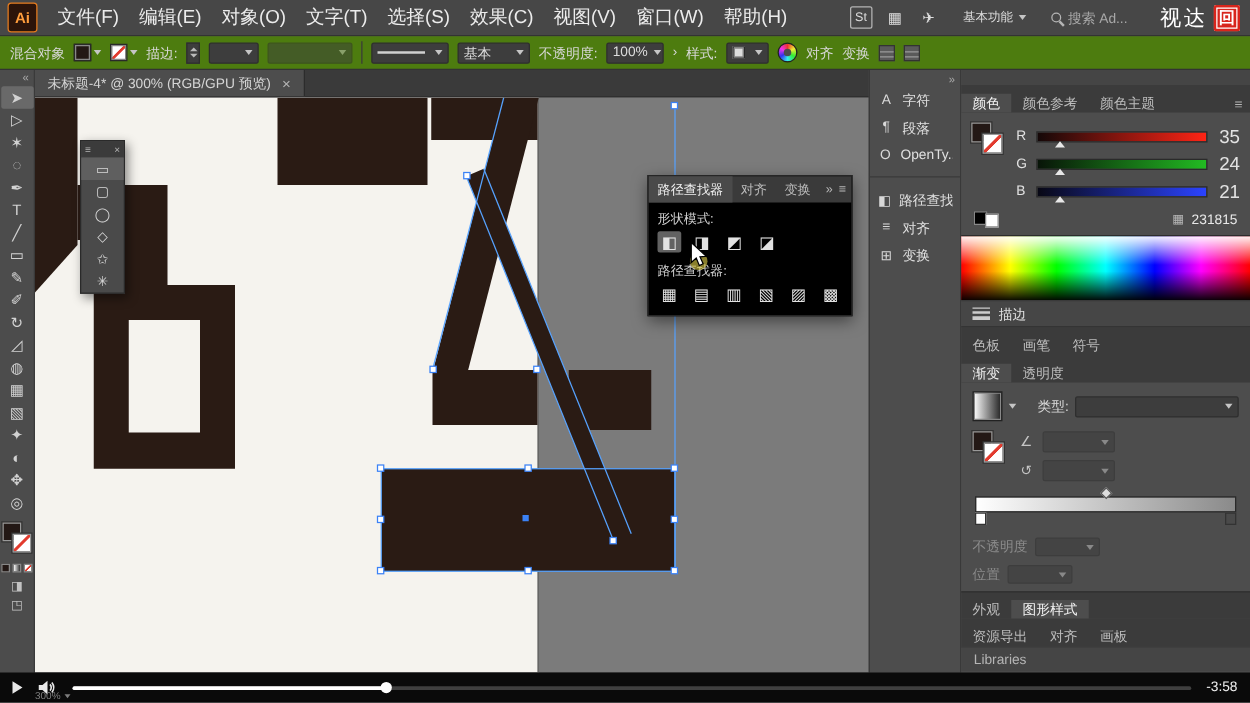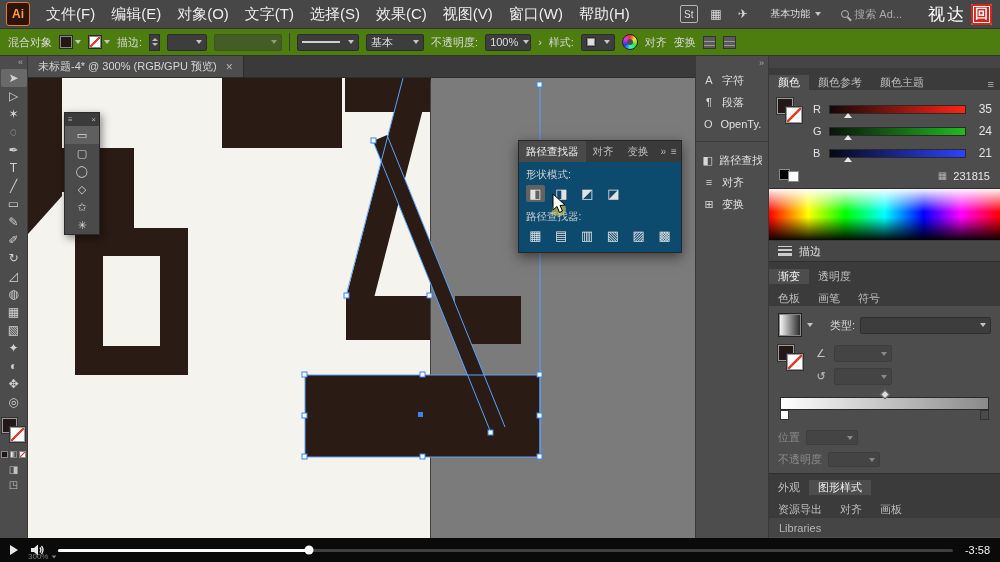--- a/index.html
+++ b/index.html
@@ -65,21 +65,21 @@
 #artboard{position:absolute;left:0;top:0;width:403px;height:460px;background:#f5f3ee}
 #artboard-edge{position:absolute;left:402px;top:0;width:1px;height:460px;background:#414141}
 #artwork{position:absolute;left:0;top:0}
 #artwork .ink{fill:#2a1b14}
 
 #shapes-panel{position:absolute;left:36px;top:34px;width:36px;background:#4a4a4a;border:1px solid #2a2a2a;box-shadow:2px 3px 8px rgba(0,0,0,.45)}
 #shapes-head{height:13px;background:#3b3b3b;display:flex;align-items:center;justify-content:space-between;padding:0 3px;color:#b5b5b5;font-size:8px}
 .shape-tool{width:100%;height:18px;display:flex;align-items:center;justify-content:center;color:#d8d8d8;font-size:11px}
 .shape-tool.active{background:#5f5f5f}
 
-#pf-panel{position:absolute;left:490px;top:62px;width:164px;background:#0c4a6e;border:1px solid #262626;box-shadow:0 4px 12px rgba(0,0,0,.5)}
+#pf-panel{position:absolute;left:490px;top:62px;width:164px;background:#000000;border:1px solid #262626;box-shadow:0 4px 12px rgba(0,0,0,.5)}
 #pf-tabs{height:21px;background:#3a3a3a;display:flex;align-items:stretch}
 #pf-tablist{display:flex;flex:1}
 .pf-tab{padding:0 7px;display:flex;align-items:center;font-size:10.5px;color:#bdbdbd;white-space:nowrap}
 .pf-tab.active{background:#4a4a4a;color:#f0f0f0}
 #pf-tabicons{display:flex;gap:5px;align-items:center;padding:0 5px;color:#b5b5b5;font-size:10px}
 #pf-body{padding:4px 7px 8px}
 .pf-label{font-size:10.5px;color:#cfcfcf;margin:2px 0 3px}
 .pf-row{display:flex;gap:7px;align-items:center}
 .pf-btn{width:19px;height:17px;display:flex;align-items:center;justify-content:center;color:#e2e2e2;font-size:13px;border-radius:2px}
 .pf-btn.active{background:#626262}
@@ -106,21 +106,21 @@
 .proxy-fill{position:absolute;left:0;top:0;width:16px;height:16px;background:#231815;border:1px solid #999;box-shadow:0 0 0 1px #333}
 .proxy-stroke{position:absolute;left:9px;top:9px;width:16px;height:16px;background:linear-gradient(135deg,#fff 42%,#e23b2e 45%,#e23b2e 55%,#fff 58%);border:1px solid #999;box-shadow:0 0 0 1px #333}
 #channels{flex:1}
 .ch-row{display:flex;align-items:center;gap:6px;height:22px}
 .ch-label{width:10px;font-size:11px;color:#e2e2e2}
 .ch-track{flex:1;height:9px;border:1px solid #2a2a2a;position:relative}
 .ch-r .ch-track{background:linear-gradient(90deg,#140808,#ff2415)}
 .ch-g .ch-track{background:linear-gradient(90deg,#081408,#22bb22)}
 .ch-b .ch-track{background:linear-gradient(90deg,#080814,#2b43ff)}
 .ch-handle{position:absolute;left:13%;top:100%;width:0;height:0;border-left:4px solid transparent;border-right:4px solid transparent;border-bottom:5px solid #e8e8e8;transform:translateX(-50%)}
-.ch-val{width:20px;text-align:right;font-size:12px;color:#e2e2e2}
+.ch-val{width:20px;text-align:right;font-size:15px;color:#e2e2e2}
 #hex-row{display:flex;align-items:center;padding:0 10px 5px;gap:6px;height:20px}
 #bw-swatches{position:relative;width:24px;height:13px}
 .bw{position:absolute;width:11px;height:11px;border:1px solid #888}
 .bw.b{left:0;top:0;background:#000}
 .bw.w{left:9px;top:2px;background:#fff}
 #hex-icon{margin-left:auto;color:#b5b5b5;font-size:10px}
 #hex-val{font-size:11px;color:#e8e8e8}
 #spectrum{height:52px;border-top:1px solid #2c2c2c;background:
  linear-gradient(to bottom,rgba(255,255,255,.95),rgba(255,255,255,0) 45%,rgba(0,0,0,0) 55%,rgba(0,0,0,.95)),
  linear-gradient(to right,#f00 0%,#ff0 17%,#0f0 33%,#0ff 50%,#00f 67%,#f0f 83%,#f00 100%)}
@@ -576,40 +576,40 @@
           <i></i>
           <i></i>
           <i></i>
         </i>
       <span>描边</span>
     </div>
 
     <div class="ptabs">
       <div class="ptab-list">
 
+      <span class="ptab">
+            <span>色板</span>
+          </span>
+          <span class="ptab">
+            <span>画笔</span>
+          </span>
+          <span class="ptab">
+            <span>符号</span>
+          </span>
+        </div>
+    </div>
+
+    <div class="ptabs">
+      <div class="ptab-list">
+
       <span class="ptab active">
             <span>渐变</span>
           </span>
           <span class="ptab">
             <span>透明度</span>
-          </span>
-        </div>
-    </div>
-
-    <div class="ptabs">
-      <div class="ptab-list">
-
-      <span class="ptab">
-            <span>色板</span>
-          </span>
-          <span class="ptab">
-            <span>画笔</span>
-          </span>
-          <span class="ptab">
-            <span>符号</span>
           </span>
         </div>
     </div>
 
     <div id="grad-body">
       <div class="grad-row">
         <span id="grad-thumb"></span>
         <i class="caret"></i>
         <span class="cb-label" style="margin-left:12px">类型:</span>
         <span class="well" style="flex:1">
@@ -639,28 +639,28 @@
             </div>
         </div>
       </div>
       <div id="grad-slider">
         <i class="gs-mid"></i>
         <div class="gs-bar"></div>
         <i class="gs-stop left"></i>
         <i class="gs-stop right"></i>
       </div>
       <div class="grad-dim-row">
-        <span>位置</span>
+        <span>不透明度</span>
         <span class="well dim">
             <span></span>
             <i class="caret"></i>
           </span>
       </div>
       <div class="grad-dim-row">
-        <span>不透明度</span>
+        <span>位置</span>
         <span class="well dim">
             <span></span>
             <i class="caret"></i>
           </span>
       </div>
     </div>
 
     <div class="ptabs" style="border-top:1px solid #2f2f2f">
       <div class="ptab-list">
 

